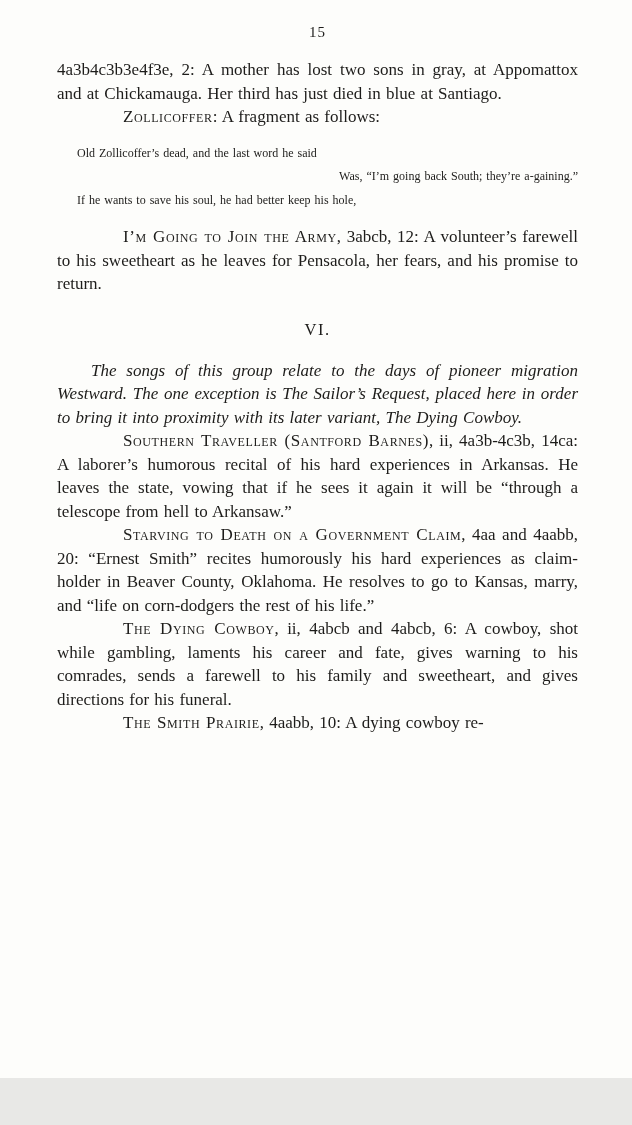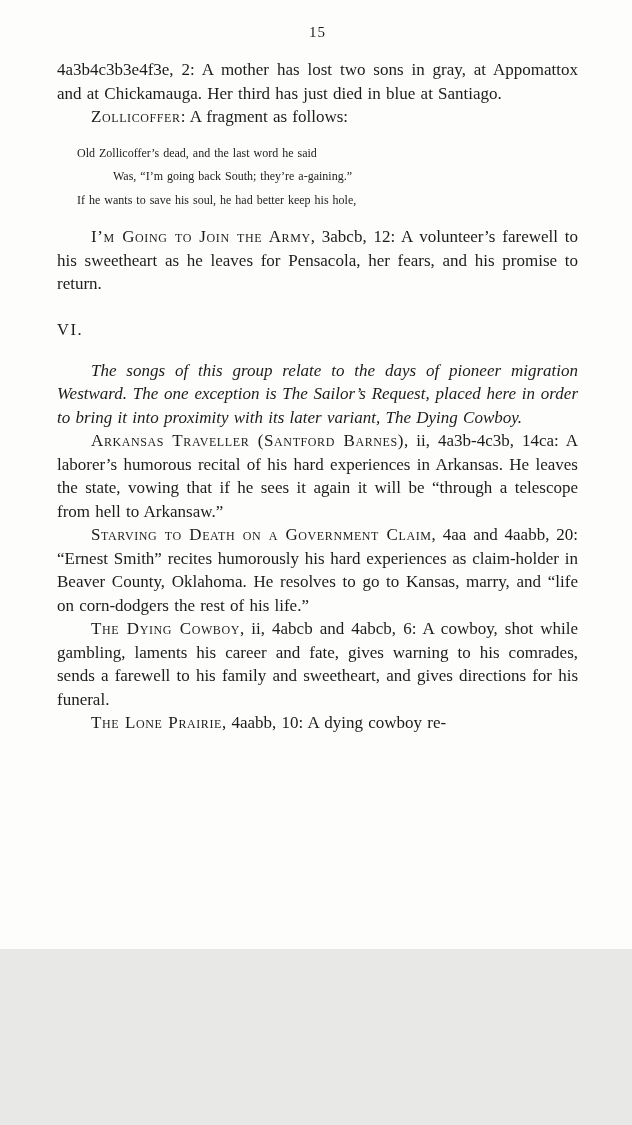--- a/index.html
+++ b/index.html
@@ -3,21 +3,21 @@
 <meta charset="utf-8">
 <style>
   html, body {
     margin: 0;
     padding: 0;
     background: #e8e8e6;
   }
   .page {
     position: relative;
     width: 632px;
-    height: 949px;
+    height: 1078px;
     margin: 0;
     background: #fdfdfb;
     box-sizing: border-box;
     padding: 24px 54px 0 57px;
     font-family: "Liberation Serif", "DejaVu Serif", serif;
     color: #1d1c1a;
     overflow: hidden;
   }
   .page-number {
     text-align: center;
@@ -30,32 +30,34 @@
     font-size: 17px;
     line-height: 23.5px;
     text-align: justify;
     word-spacing: 1px;
   }
   .indent { text-indent: 34px; }
   .mt { margin-top: 9px; }
   .sc {
     font-variant: small-caps;
     letter-spacing: 0.6px;
+    margin-left: 32px;
   }
   .italic { font-style: italic; }
   .verse {
     margin: 13px 0 13px 20px;
   }
   .verse-line {
     font-size: 12px;
     line-height: 23.5px;
     word-spacing: 1px;
   }
-  .vindent { padding-left: 36px; }
+  .vindent { padding-left: 36px; text-align: right; }
   .section-head {
+    text-align: center;
     font-size: 16.5px;
     letter-spacing: 1.5px;
     margin: 24px 0 19px 0;
   }
 </style>
 </head>
 <body>
 
 <div class="page">
 
@@ -71,21 +73,21 @@
     <div class="verse-line">If he wants to save his soul, he had better keep his hole,</div>
   </div>
 
   <p class="para indent"><span class="sc">I’m Going to Join the Army</span><span>, 3abcb, 12:  A volunteer’s farewell to his sweetheart as he leaves for Pensacola, her fears, and his promise to return.</span></p>
 
 
   <div class="section-head">VI.</div>
 
   <p class="para indent italic"><span>The songs of this group relate to the days of pioneer migration Westward.  The one exception is The Sailor’s Request, placed here in order to bring it into proximity with its later variant, The Dying Cowboy.</span></p>
 
-  <p class="para indent mt"><span class="sc">Arkansas Traveller (Santford Barnes)</span><span>, ii, 4a3b-4c3b, 14ca:  A laborer’s humorous recital of his hard experiences in Arkansas.  He leaves the state, vowing that if he sees it again it will be “through a telescope from hell to Arkansaw.”</span></p>
+  <p class="para indent mt"><span class="sc">Southern Traveller (Santford Barnes)</span><span>, ii, 4a3b-4c3b, 14ca:  A laborer’s humorous recital of his hard experiences in Arkansas.  He leaves the state, vowing that if he sees it again it will be “through a telescope from hell to Arkansaw.”</span></p>
 
   <p class="para indent mt"><span class="sc">Starving to Death on a Government Claim</span><span>, 4aa and 4aabb, 20:  “Ernest Smith” recites humorously his hard experiences as claim-holder in Beaver County, Oklahoma.  He resolves to go to Kansas, marry, and “life on corn-dodgers the rest of his life.”</span></p>
 
   <p class="para indent mt"><span class="sc">The Dying Cowboy</span><span>, ii, 4abcb and 4abcb, 6:  A cowboy, shot while gambling, laments his career and fate, gives warning to his comrades, sends a farewell to his family and sweetheart, and gives directions for his funeral.</span></p>
 
-  <p class="para indent mt"><span class="sc">The Lone Prairie</span><span>, 4aabb, 10:  A dying cowboy re-</span></p>
+  <p class="para indent mt"><span class="sc">The Smith Prairie</span><span>, 4aabb, 10:  A dying cowboy re-</span></p>
 
 </div>
 
 </body></html>

